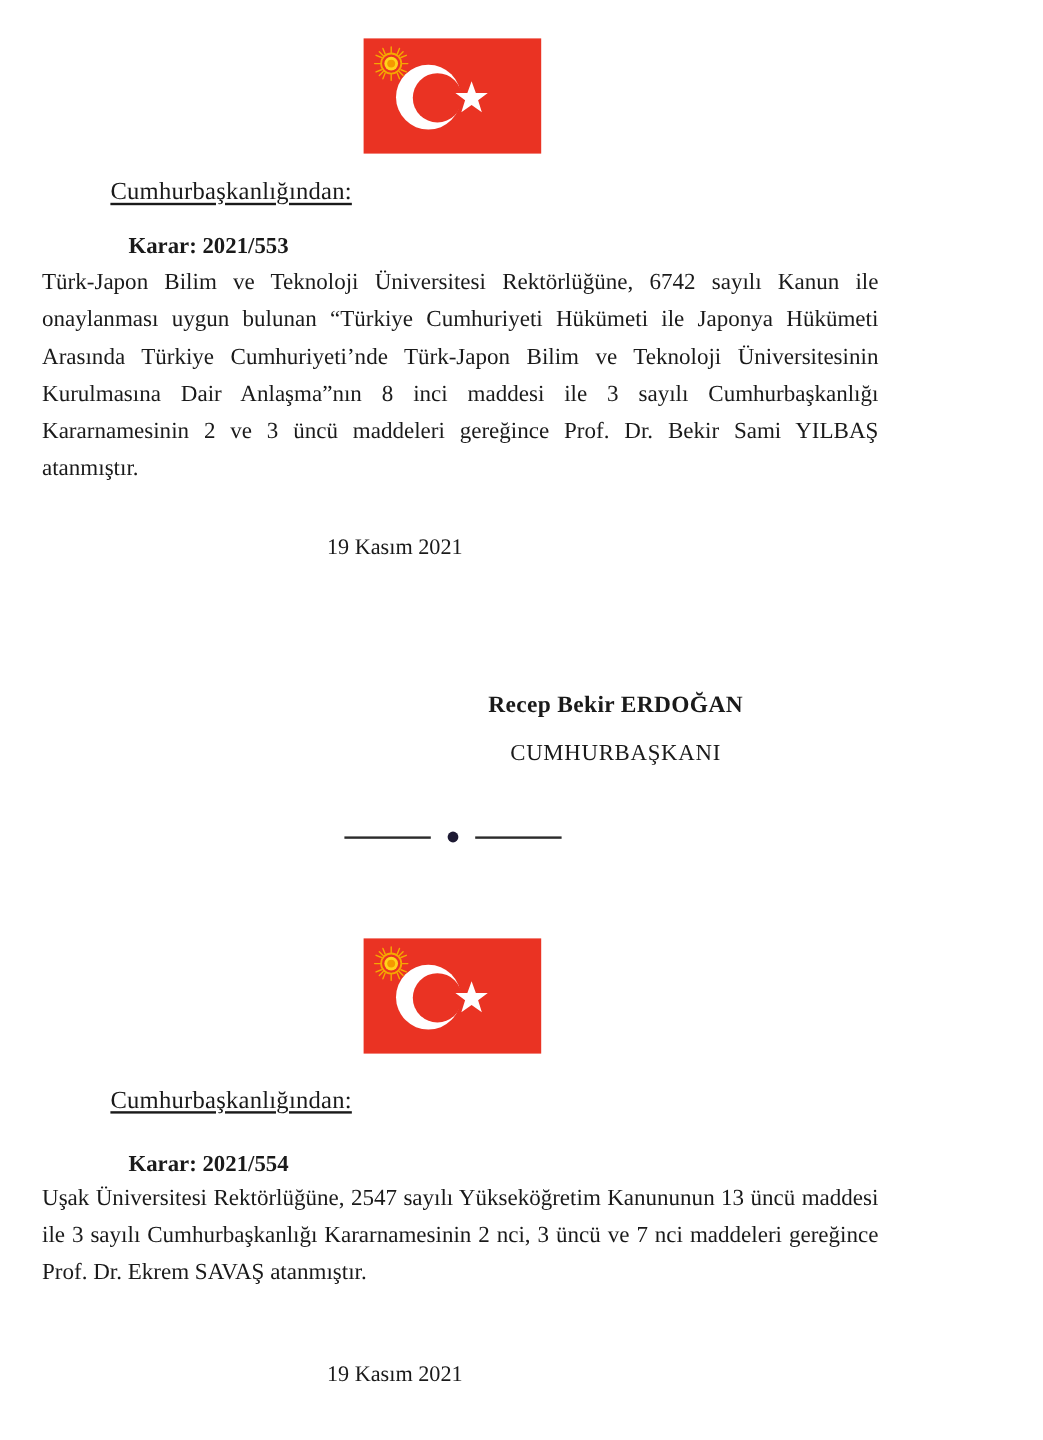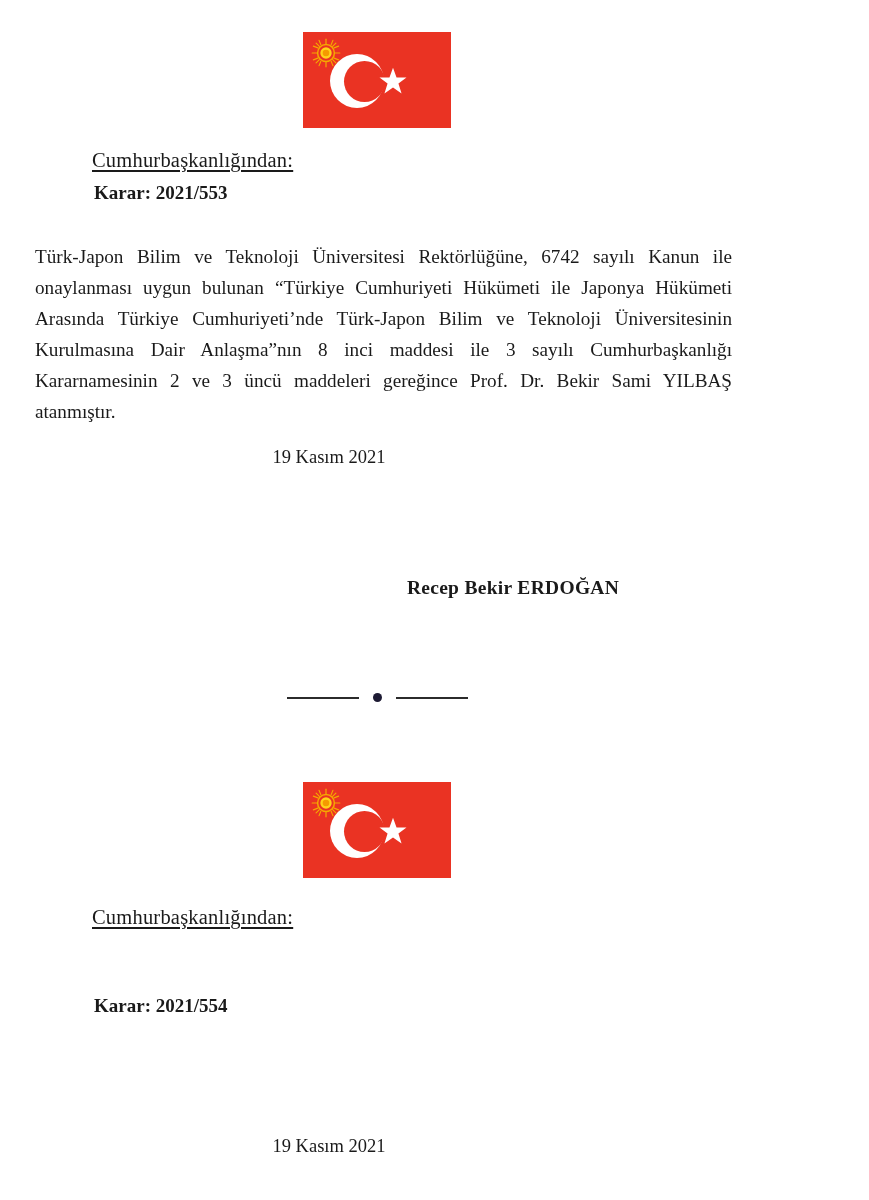--- a/index.html
+++ b/index.html
@@ -79,21 +79,21 @@
     font-size: 20.5px;
     font-weight: 400;
     letter-spacing: 0.2px;
     line-height: 1.25;
   }
   .org-heading span {
     text-decoration: underline;
     text-underline-offset: 3px;
   }
   .karar {
-    margin: 0;
+    margin: 13px;
     padding-left: 94px;
     font-size: 19px;
     font-weight: bold;
     line-height: 1.5;
   }
 
   
   .body-par {
     margin: 0;
     padding: 0 22px 0 35px;
@@ -194,32 +194,35 @@
   </div>
 
   <div class="at" style="top:148px;">
     <p class="org-heading"><span>Cumhurbaşkanlığından:</span></p>
   </div>
 
   <div class="at" style="top:179px;">
     <p class="karar">Karar: 2021/553</p>
   </div>
 
-  <div class="at" style="top:241px;">
+  <div class="at" style="top:220px;">
     <p class="body-par">Türk-Japon Bilim ve Teknoloji Üniversitesi Rektörlüğüne, 6742 sayılı Kanun ile onaylanması uygun bulunan “Türkiye Cumhuriyeti Hükümeti ile Japonya Hükümeti Arasında Türkiye Cumhuriyeti’nde Türk-Japon Bilim ve Teknoloji Üniversitesinin Kurulmasına Dair Anlaşma”nın 8 inci maddesi ile 3 sayılı Cumhurbaşkanlığı Kararnamesinin 2 ve 3 üncü maddeleri gereğince Prof. Dr. Bekir Sami YILBAŞ atanmıştır.</p>
   </div>
 
   <div class="at" style="top:447px;">
     <p class="doc-date">19 Kasım 2021</p>
   </div>
 
   <div class="at" style="top:577px;">
     <p class="sign-name">Recep Bekir ERDOĞAN</p>
   </div>
 
+  <div class="at" style="top:617px;">
+    <p class="sign-title">CUMHURBAŞKANI</p>
+  </div>
 
   <div class="at" style="top:693px;">
     <div class="divider">
       <span class="rule"></span>
       <span class="dot"></span>
       <span class="rule"></span>
     </div>
   </div>
 
   <div class="at" style="top:782px;">
@@ -254,22 +257,25 @@
           <circle cx="50" cy="50" r="11" fill="#f59a00"></circle>
         </svg>
       </div>
     </div>
   </div>
 
   <div class="at" style="top:905px;">
     <p class="org-heading"><span>Cumhurbaşkanlığından:</span></p>
   </div>
 
-  <div class="at" style="top:992px;">
+  <div class="at" style="top:944px;">
     <p class="karar">Karar: 2021/554</p>
   </div>
 
+  <div class="at" style="top:983px;">
+    <p class="body-par">Uşak Üniversitesi Rektörlüğüne, 2547 sayılı Yükseköğretim Kanununun 13 üncü maddesi ile 3 sayılı Cumhurbaşkanlığı Kararnamesinin 2 nci, 3 üncü ve 7 nci maddeleri gereğince Prof. Dr. Ekrem SAVAŞ atanmıştır.</p>
+  </div>
 
   <div class="at" style="top:1136px;">
     <p class="doc-date">19 Kasım 2021</p>
   </div>
 
 </div>
 
 </body></html>

